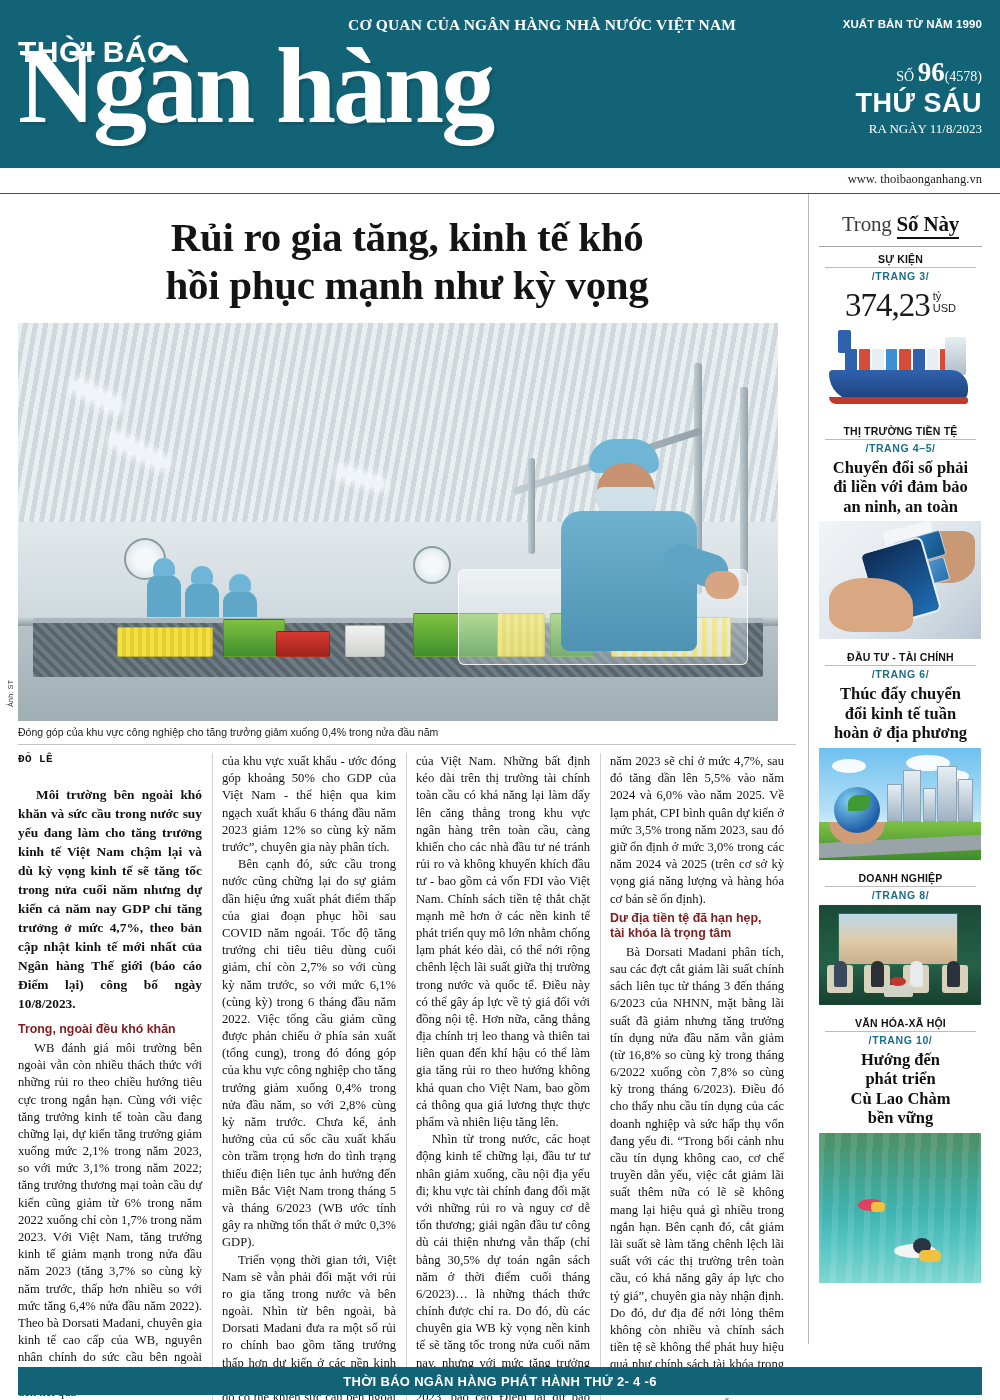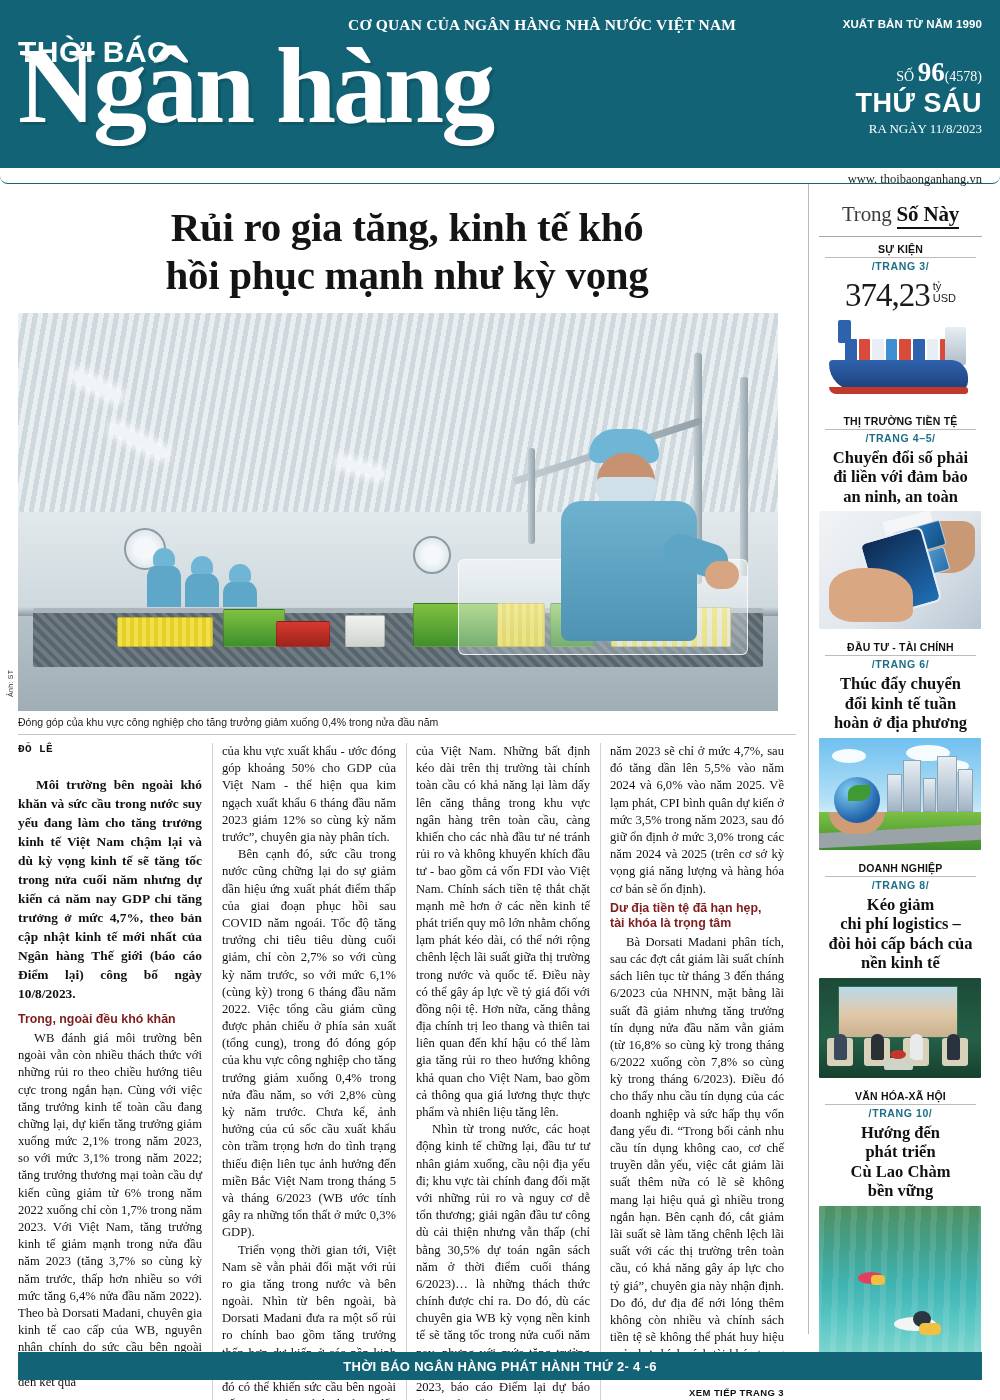--- a/index.html
+++ b/index.html
@@ -98,24 +98,23 @@
     white-space: nowrap;
   }
   .mh-date {
     font-family: "Liberation Serif", serif;
     font-size: 13px;
     line-height: 1.5;
     white-space: nowrap;
   }
 
   .url-bar {
-    height: 16px;
+    height: 26px;
     border-bottom: 1.5px solid #136377;
     position: relative;
-    border-radius: 12px;
   }
   .url-bar .url {
     position: absolute;
     right: 18px;
     top: 4px;
     font-family: "Liberation Serif", serif;
     font-size: 12.5px;
     color: #222;
   }
 
@@ -496,21 +495,21 @@
   .swimmer { position: absolute; border-radius: 50%; }
   .sw1 { left: 24%; top: 44%; width: 26px; height: 12px; background: #e0405e; }
   .sw1b{ left: 32%; top: 46%; width: 14px; height: 10px; background: #f0c040; border-radius: 4px; }
   .sw2 { left: 46%; top: 74%; width: 42px; height: 14px; background: #f2f5f3; }
   .sw2b{ left: 58%; top: 70%; width: 18px; height: 16px; background: #2a3542; border-radius: 50%; }
   .sw2c{ left: 62%; top: 78%; width: 22px; height: 12px; background: #f0c040; border-radius: 5px; }
 
   
   .footer {
     position: absolute;
-    left: 18px; right: 18px; bottom: 20px;
+    left: 18px; right: 18px; bottom: 5px;
     height: 28px;
     background: #136377;
     color: #ffffff;
     font-family: "Liberation Sans", sans-serif;
     font-weight: bold;
     font-size: 13px;
     letter-spacing: 0.3px;
     display: flex; align-items: center; justify-content: center;
   }
 </style>
@@ -697,26 +696,20 @@
         <div class="gc-hands"></div>
         <div class="gc-globe"></div>
         <div class="gc-sprout"></div>
       </div>
     </div>
 
     <div class="rail-item">
       <div class="cat">DOANH NGHIỆP</div>
       <div class="cat-rule"></div>
       <div class="page-ref">/TRANG 8/</div>
-      <div class="rail-head">
-        <span>Kéo giảm</span><br>
-        <span>chi phí logistics –</span><br>
-        <span>đòi hỏi cấp bách của</span><br>
-        <span>nền kinh tế</span>
-      </div>
       <div class="thumb talk">
         <div class="ts-bg"></div>
         <div class="ts-screen"></div>
         <div class="ts-chair s1"></div>
         <div class="ts-chair s2"></div>
         <div class="ts-chair s3"></div>
         <div class="ts-chair s4"></div>
         <div class="ts-person p1"></div>
         <div class="ts-person p2"></div>
         <div class="ts-person p3"></div>

